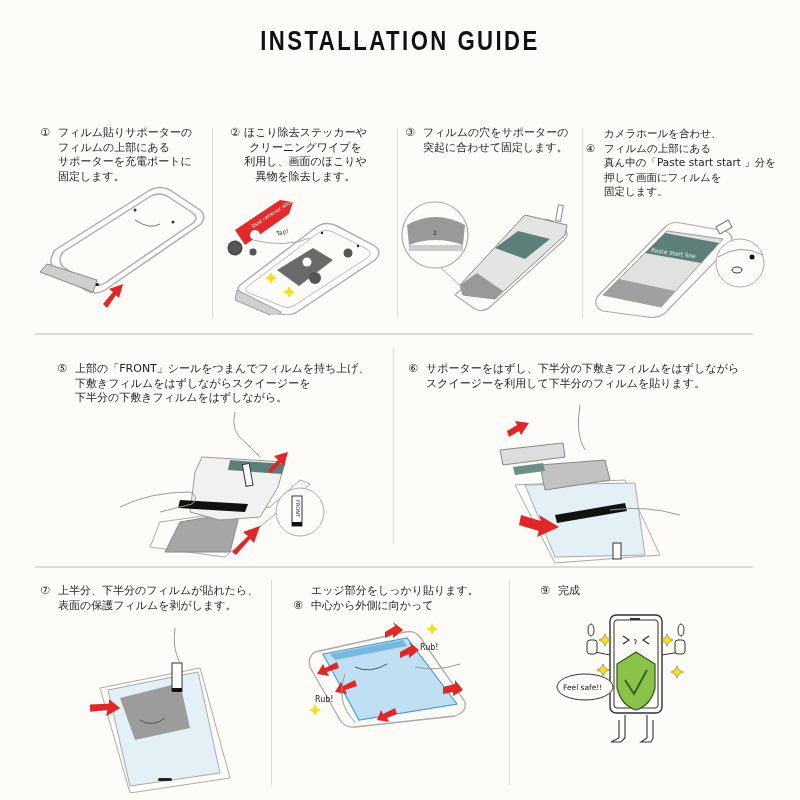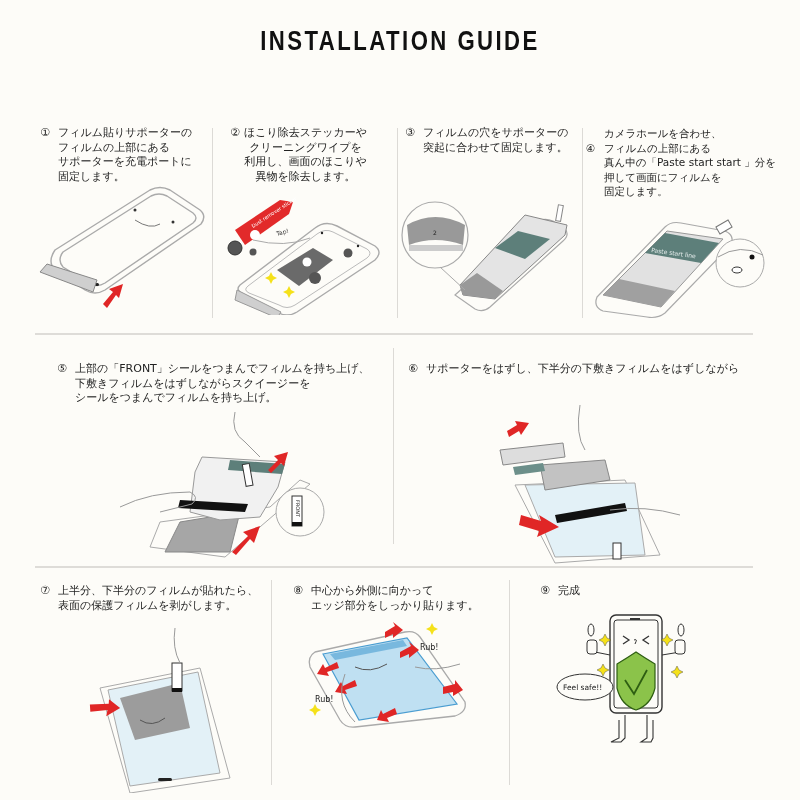--- a/index.html
+++ b/index.html
@@ -127,24 +127,25 @@
   <rect x="132" y="18" width="14" height="8" fill="#fff" stroke="#777" transform="rotate(-30 139 22)"></rect>
   <circle cx="155" cy="58" r="24" fill="#fdfcf8" stroke="#aaa"></circle>
   <path d="M133 52 Q155 38 178 50" fill="none" stroke="#999"></path>
   <circle cx="167" cy="52" r="2.5" fill="#111"></circle>
   <ellipse cx="152" cy="65" rx="5" ry="3" fill="#fff" stroke="#333"></ellipse>
 </svg>
 
 <div class="step" style="left:57px; top:362px;">
   <div class="line"><span class="num">⑤</span><span>上部の「FRONT」シールをつまんでフィルムを持ち上げ、</span></div>
   <div class="line indent">下敷きフィルムをはずしながらスクイージーを</div>
-  <div class="line indent">シールをつまんでフィルムを持ち上げ。</div>
+  <div class="line indent">下半分の下敷きフィルムをはずしながら。</div>
 </div>
 <div class="step" style="left:408px; top:362px;">
   <div class="line"><span class="num">⑥</span><span>サポーターをはずし、下半分の下敷きフィルムをはずしながら</span></div>
+  <div class="line indent">スクイージーを利用して下半分のフィルムを貼ります。</div>
 </div>
 
 <svg class="art" style="left:120px; top:412px;" width="225" height="148" viewBox="0 0 225 148">
   <path d="M30 135 L40 110 L150 95 L180 68 L190 72 L105 145 Z" fill="#fdfcf8" stroke="#aaa"></path>
   <path d="M45 140 L60 110 L120 100 L110 140 Z" fill="#a6a6a6" stroke="#888"></path>
   <path d="M82 45 L165 50 L158 75 L140 105 L100 108 L70 100 L75 60 Z" fill="#f1f1f1" stroke="#999"></path>
   <path d="M110 48 L165 52 L162 62 L108 58 Z" fill="#5d7f7a"></path>
   <path d="M60 88 L128 92 L125 100 L58 96 Z" fill="#111"></path>
   <rect x="124" y="52" width="7" height="22" fill="#fff" stroke="#333" transform="rotate(-10 127 62)"></rect>
   <path d="M148 58 L158 48 L154 44 L168 40 L164 54 L161 51 L151 61 Z" fill="#e02626"></path>
@@ -169,22 +170,22 @@
   <path d="M95 0 Q90 30 100 45" fill="none" stroke="#999"></path>
   <path d="M125 105 Q160 100 195 110" fill="none" stroke="#999"></path>
   <rect x="128" y="138" width="8" height="16" fill="#fff" stroke="#333"></rect>
 </svg>
 
 <div class="step" style="left:40px; top:584px;">
   <div class="line"><span class="num">⑦</span><span>上半分、下半分のフィルムが貼れたら、</span></div>
   <div class="line indent">表面の保護フィルムを剥がします。</div>
 </div>
 <div class="step" style="left:293px; top:584px;">
+  <div class="line indent">エッジ部分をしっかり貼ります。</div>
   <div class="line"><span class="num">⑧</span><span>中心から外側に向かって</span></div>
-  <div class="line indent">エッジ部分をしっかり貼ります。</div>
 </div>
 <div class="step" style="left:540px; top:584px;">
   <div class="line"><span class="num">⑨</span><span>完成</span></div>
 </div>
 
 <svg class="art" style="left:80px; top:628px;" width="190" height="165" viewBox="0 0 190 165">
   <path d="M20 60 L120 40 L150 150 L50 165 Z" fill="#fdfcf8" stroke="#aaa"></path>
   <path d="M28 62 L118 44 L140 145 L50 158 Z" fill="#e3f1f7" stroke="#aaa"></path>
   <path d="M40 70 L100 55 L110 100 L55 112 Z" fill="#9c9c9c"></path>
   <path d="M60 92 Q72 100 85 90" fill="none" stroke="#555"></path>

